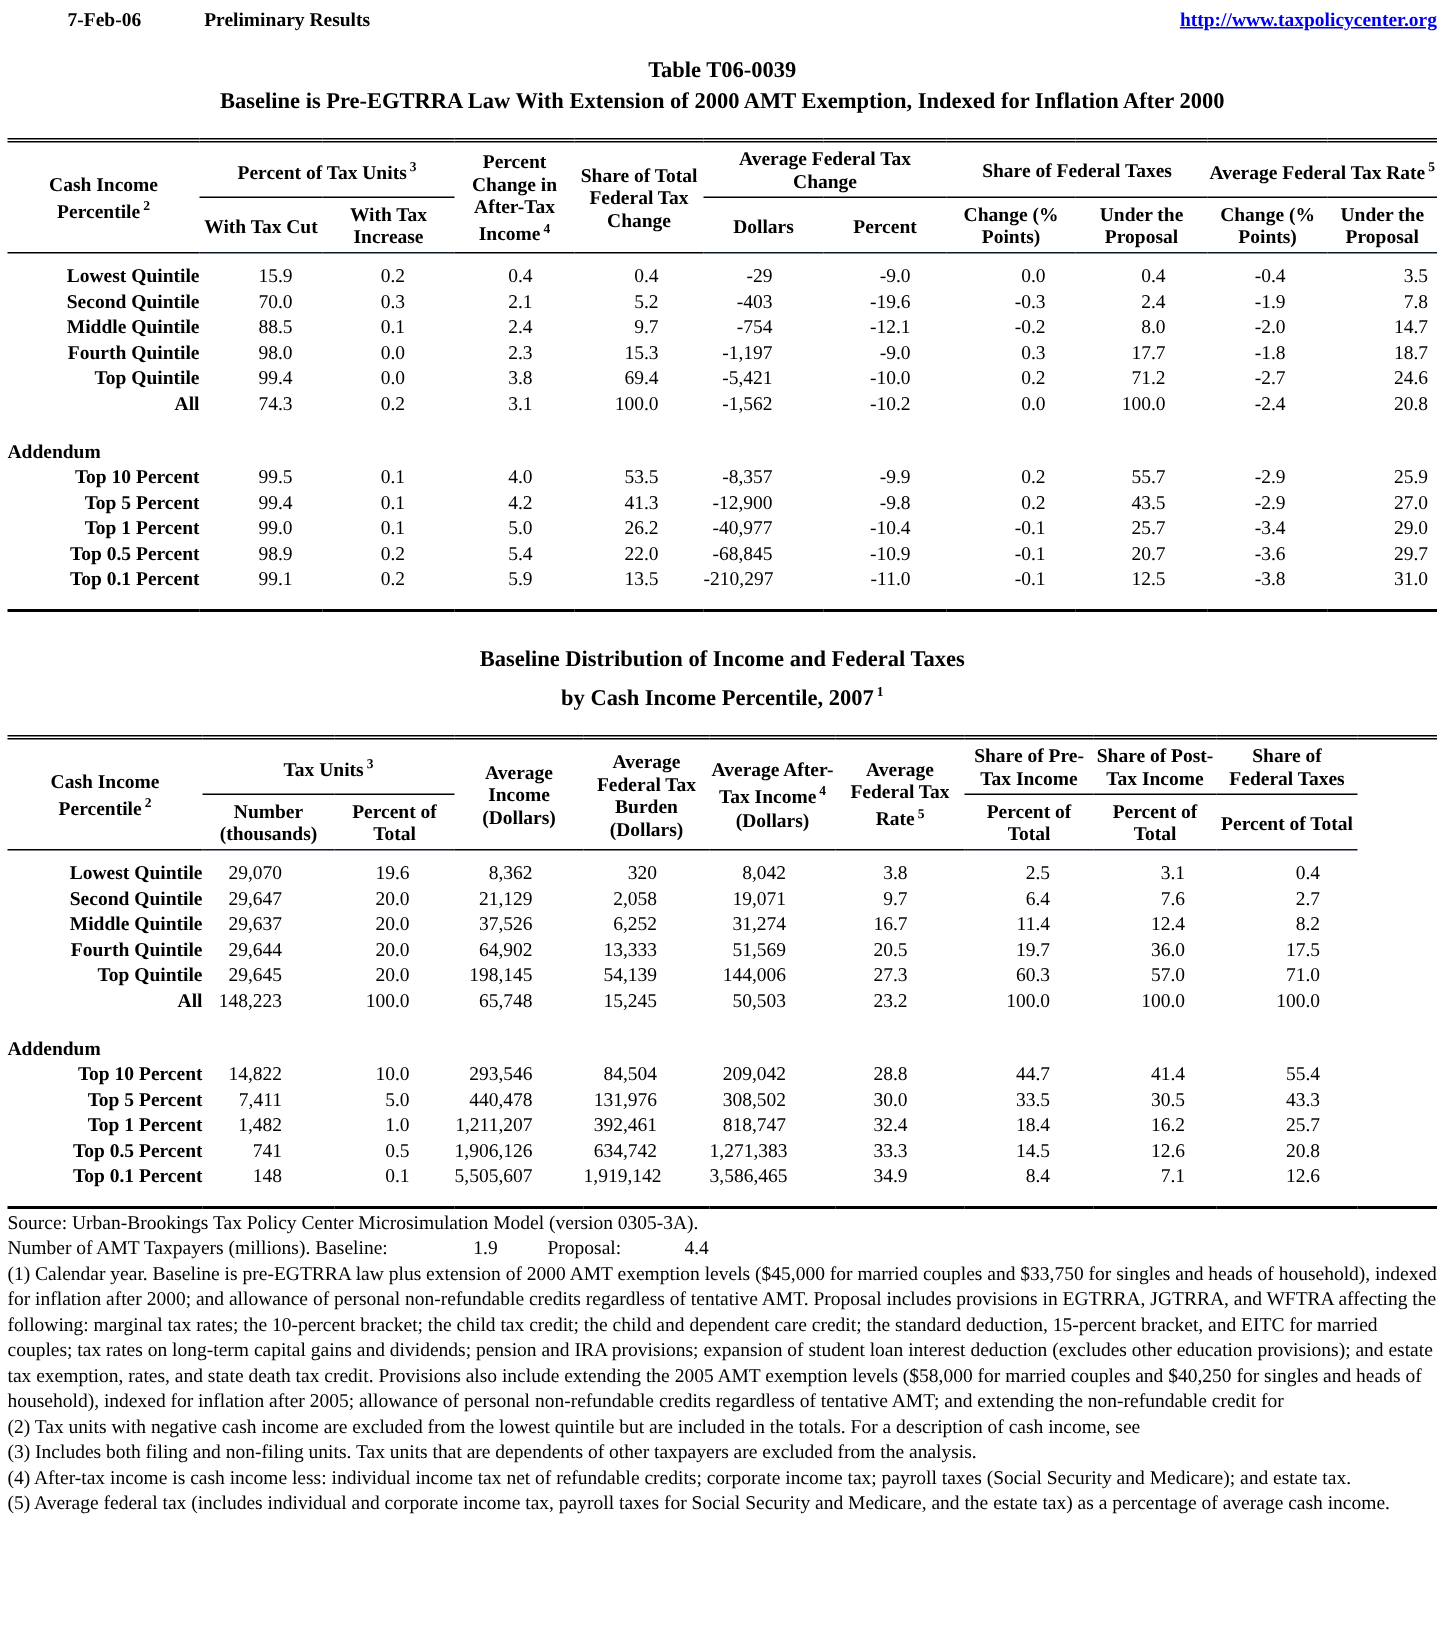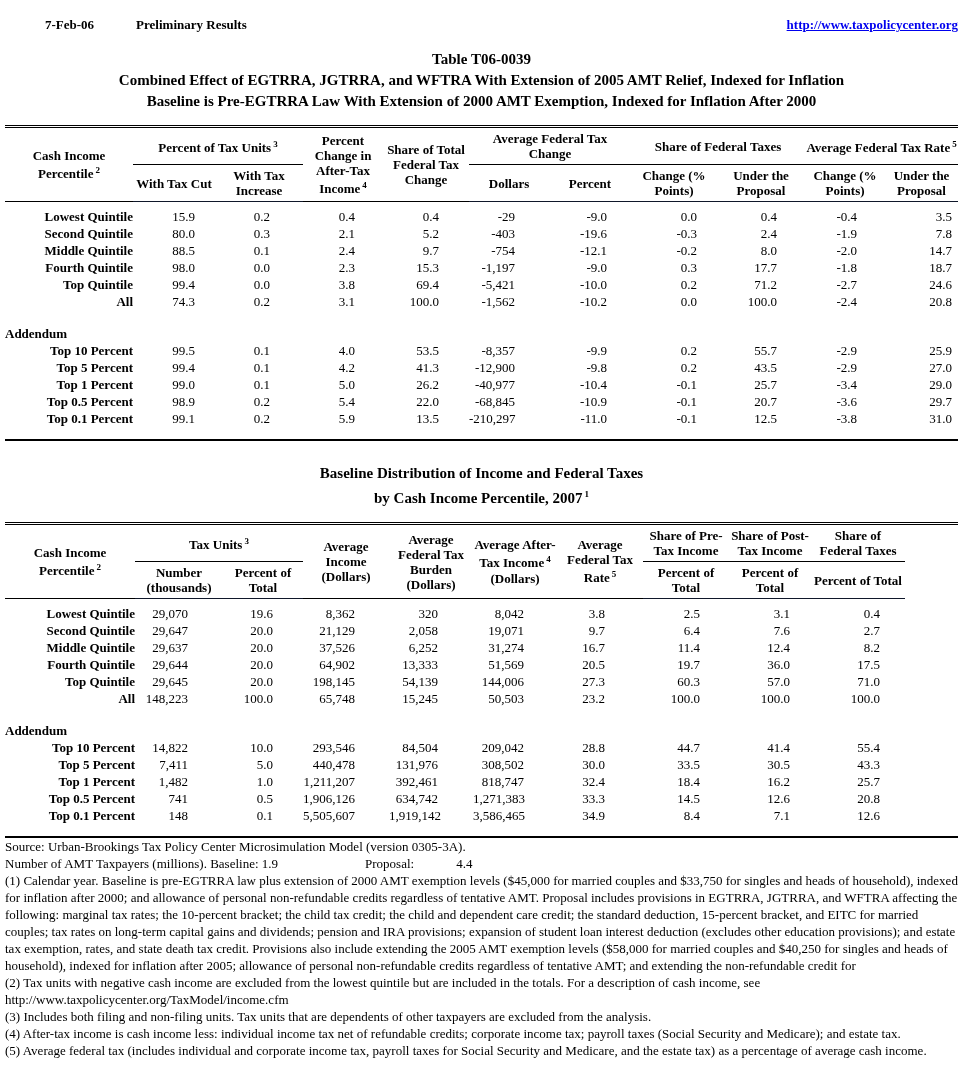--- a/index.html
+++ b/index.html
@@ -1,17 +1,17 @@
 <!DOCTYPE html>
 <html><head>
 <meta charset="utf-8">
 <style>
   html,body{margin:0;padding:0;background:#fff;}
   body{width:963px;font-family:"Liberation Serif","DejaVu Serif",serif;color:#000;}
-  .page{width:953px;padding:12px 5px;overflow:hidden;}
+  .page{width:953px;padding:0 5px;overflow:hidden;}
 
   
   .topbar{display:flex;align-items:baseline;padding-top:5px;font-size:13px;font-weight:bold;}
   .topbar .date{margin-left:40px;}
   .topbar .status{margin-left:42px;}
   .topbar .toplink{margin-left:auto;font-weight:bold;color:#0000EE;text-decoration:underline;}
 
   
   .titleblock{text-align:center;margin-top:16px;font-size:15px;font-weight:bold;line-height:21px;}
   .titleblock2{text-align:center;margin-top:22px;margin-bottom:10px;font-size:15px;font-weight:bold;line-height:21px;}
@@ -49,38 +49,37 @@
   #table2 td.num:nth-child(4){padding-right:34px;}
   #table2 td.num:nth-child(5){padding-right:35px;}
   #table2 td.num:nth-child(6){padding-right:33px;}
   #table2 td.num:nth-child(7){padding-right:38px;}
   #table2 td.num:nth-child(8){padding-right:29px;}
   #table2 td.num:nth-child(9){padding-right:21px;}
   #table2 td.num:nth-child(10){padding-right:25px;}
 
   
   .footnotes{margin-top:0;font-size:13px;line-height:17px;}
-  .amt-line .amt-val{display:inline-block;width:70px;text-align:left;font-family:Liberation Serif, serif;}
+  .amt-line .amt-val{display:inline-block;width:70px;text-align:right;font-family:Liberation Serif, serif;}
   .amt-line .amt-plabel{margin-left:30px;}
   .amt-line .amt-val2{display:inline-block;width:94px;text-align:center;}
 </style>
 </head>
 <body>
 
 <div class="page">
 
   <div class="topbar">
     <span class="date">7-Feb-06</span>
     <span class="status">Preliminary Results</span>
     <a href="#" class="toplink">http://www.taxpolicycenter.org</a>
   </div>
 
   <div class="titleblock">
     <div>Table T06-0039</div>
-    <div>Combined Effect of EGTRRA, JGTRRA, and WFTRA With Extension of 2005 AMT Relief, Indexed for Inflation</div>
     <div>Baseline is Pre-EGTRRA Law With Extension of 2000 AMT Exemption, Indexed for Inflation After 2000</div>
   </div>
 
   <table class="datatable" id="table1">
     <colgroup>
       <col style="width:128px">
         <col style="width:82px">
         <col style="width:88px">
         <col style="width:80px">
       <col style="width:86px">
@@ -126,21 +125,21 @@
           <td class="num">0.4</td>
           <td class="num">-29</td>
           <td class="num">-9.0</td>
           <td class="num">0.0</td>
           <td class="num">0.4</td>
           <td class="num">-0.4</td>
           <td class="num">3.5</td>
         </tr>
         <tr>
           <td class="rowlabel">Second Quintile</td>
-          <td class="num">80.0</td>
+          <td class="num">70.0</td>
           <td class="num">0.3</td>
           <td class="num">2.1</td>
           <td class="num">5.2</td>
           <td class="num">-403</td>
           <td class="num">-19.6</td>
           <td class="num">-0.3</td>
           <td class="num">2.4</td>
           <td class="num">-1.9</td>
           <td class="num">7.8</td>
         </tr>
@@ -482,19 +481,18 @@
   <div class="footnotes">
     <div class="fn">Source: Urban-Brookings Tax Policy Center Microsimulation Model (version 0305-3A).</div>
     <div class="fn amt-line">
       <span>Number of AMT Taxpayers (millions).  Baseline:</span>
       <span class="amt-val">1.9</span>
       <span class="amt-plabel">Proposal:</span>
       <span class="amt-val2">4.4</span>
     </div>
     <div class="fn">(1) Calendar year. Baseline is pre-EGTRRA law plus extension of 2000 AMT exemption levels ($45,000 for married couples and $33,750 for singles and heads of household), indexed for inflation after 2000; and allowance of personal non-refundable credits regardless of tentative AMT.  Proposal includes provisions in EGTRRA, JGTRRA, and WFTRA affecting the following: marginal tax rates; the 10-percent bracket; the child tax credit; the child and dependent care credit; the standard deduction, 15-percent bracket, and EITC for married couples; tax rates on long-term capital gains and dividends; pension and IRA provisions; expansion of student loan interest deduction (excludes other education provisions); and estate tax exemption, rates, and state death tax credit.  Provisions also include extending the 2005 AMT exemption levels ($58,000 for married couples and $40,250 for singles and heads of household), indexed for inflation after 2005; allowance of personal non-refundable credits regardless of tentative AMT; and extending the non-refundable credit for</div>
     <div class="fn">(2) Tax units with negative cash income are excluded from the lowest quintile but are included in the totals. For a description of cash income, see</div>
-    <div class="fn">http://www.taxpolicycenter.org/TaxModel/income.cfm</div>
     <div class="fn">(3) Includes both filing and non-filing units.  Tax units that are dependents of other taxpayers are excluded from the analysis.</div>
     <div class="fn">(4) After-tax income is cash income less: individual income tax net of refundable credits; corporate income tax; payroll taxes (Social Security and Medicare); and estate tax.</div>
     <div class="fn">(5) Average federal tax (includes individual and corporate income tax, payroll taxes for Social Security and Medicare, and the estate tax) as a percentage of average cash income.</div>
   </div>
 
 </div>
 
 </body></html>

